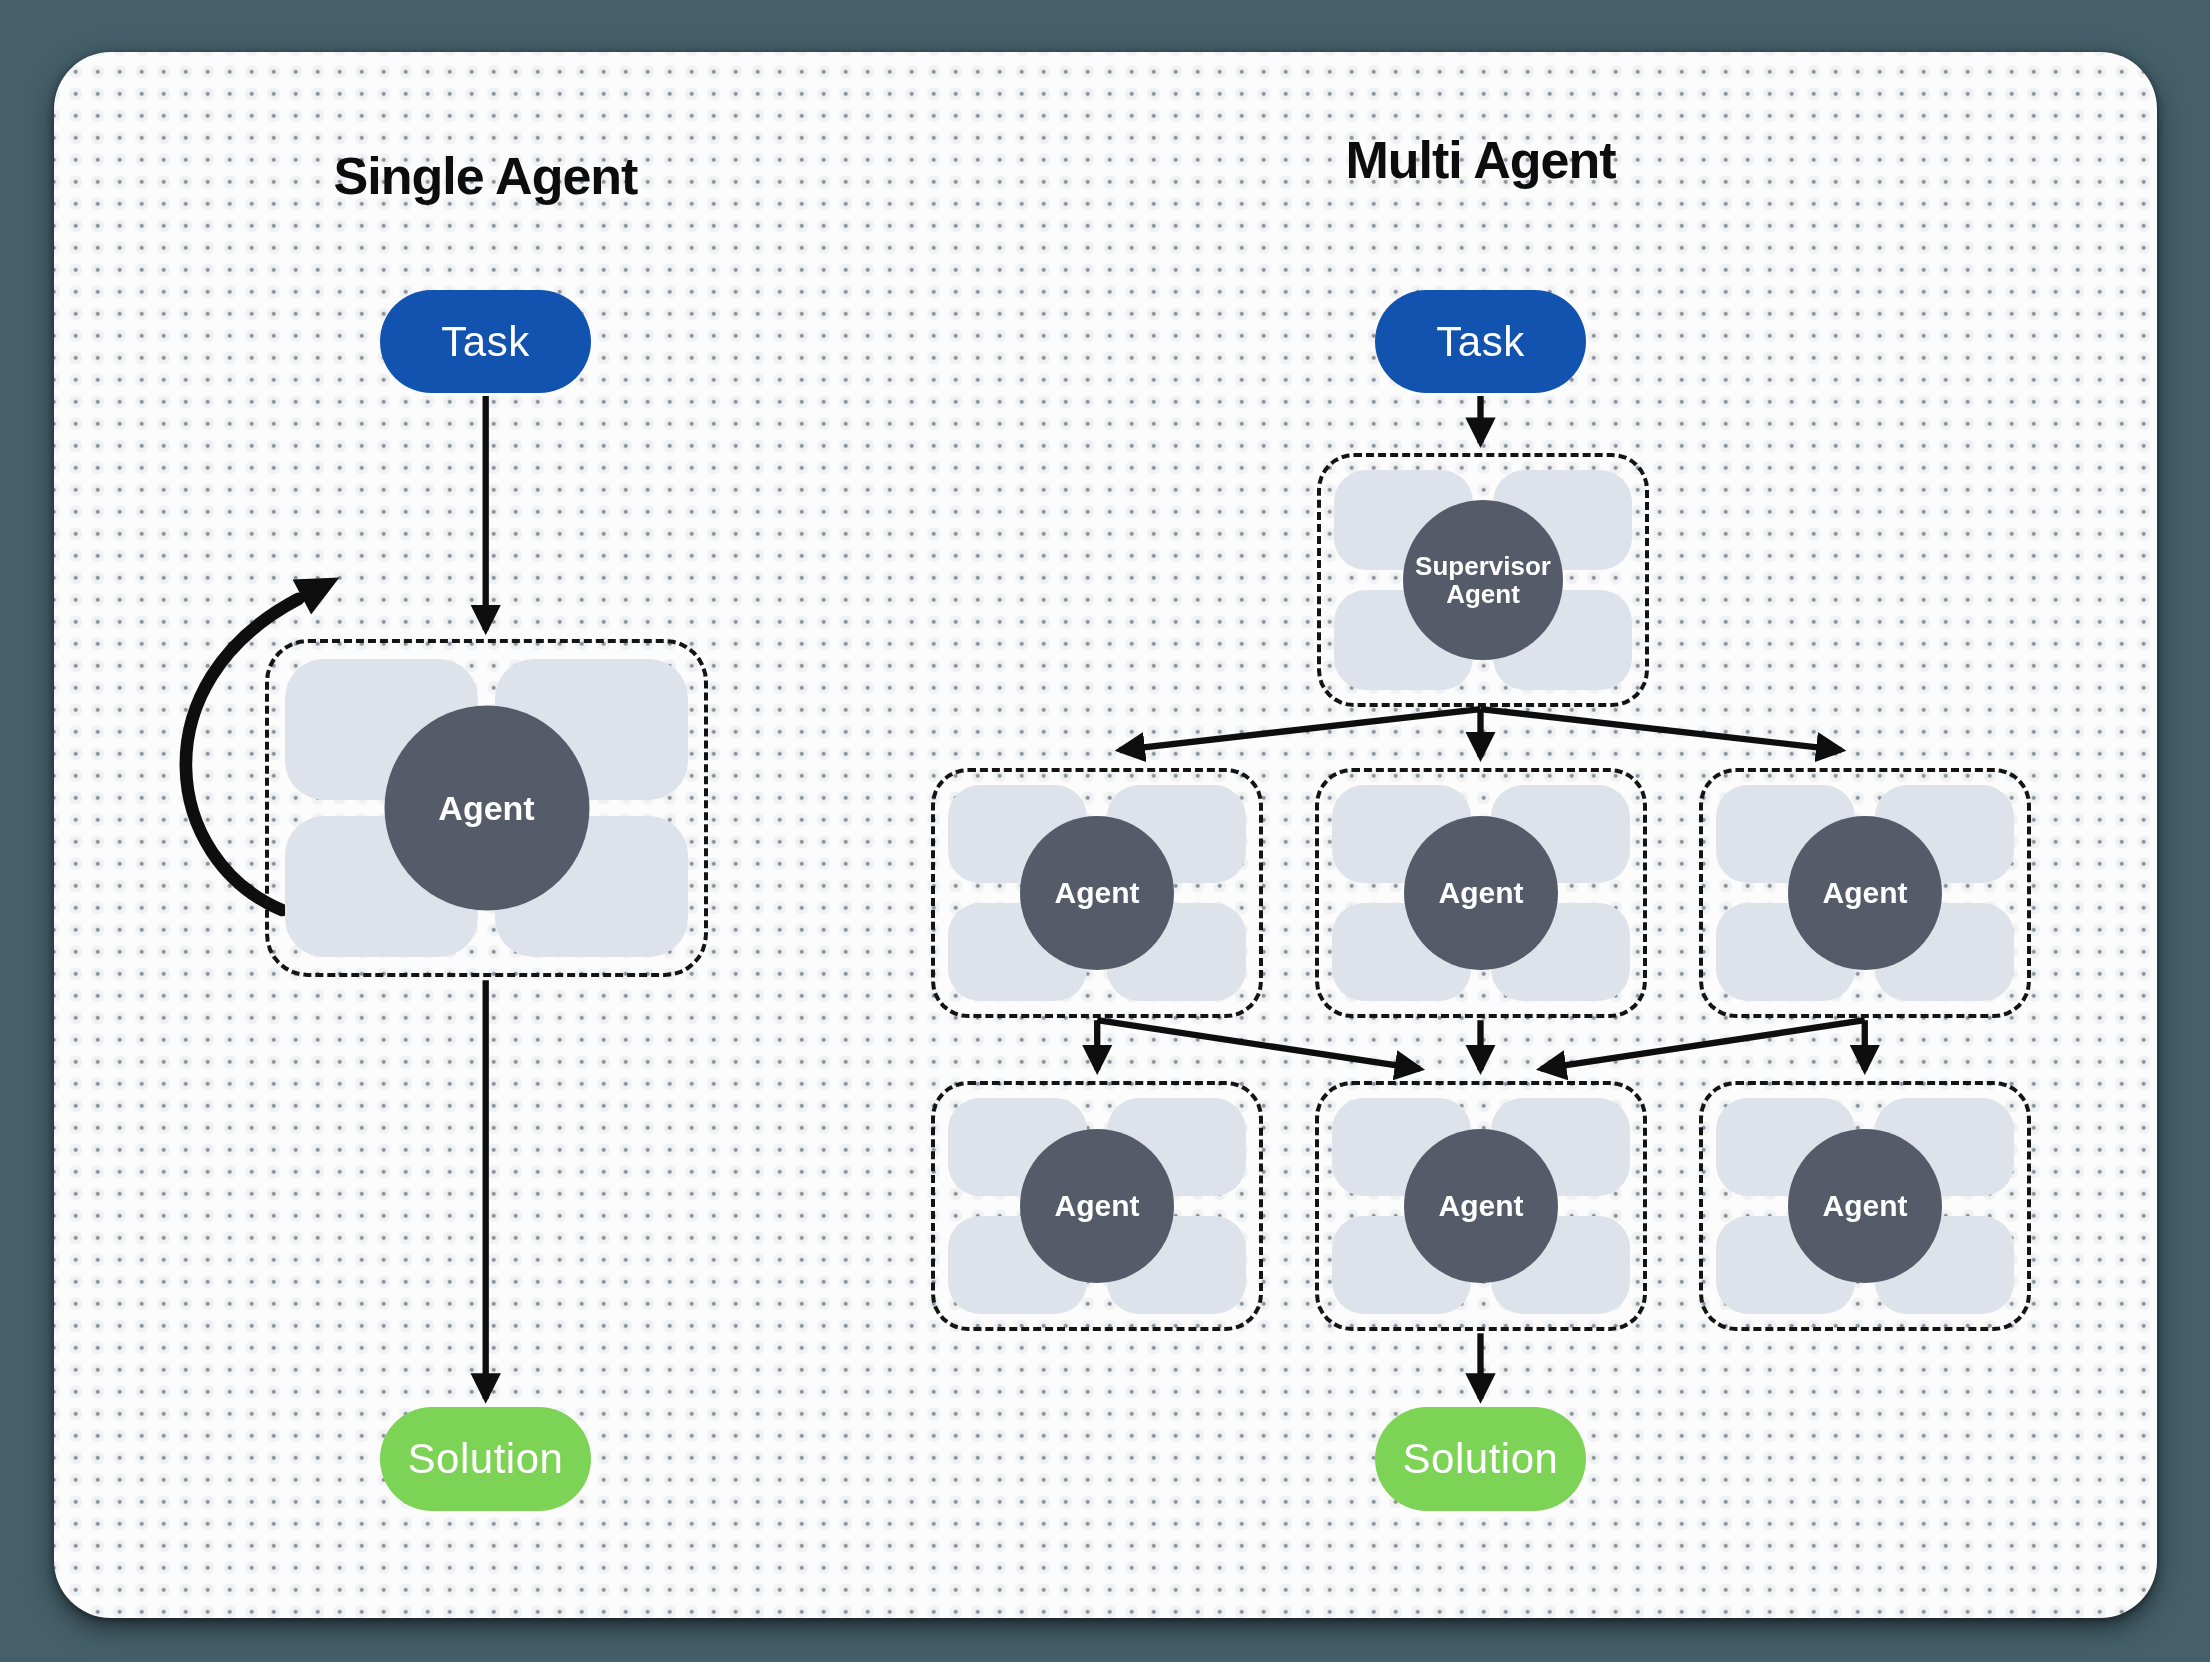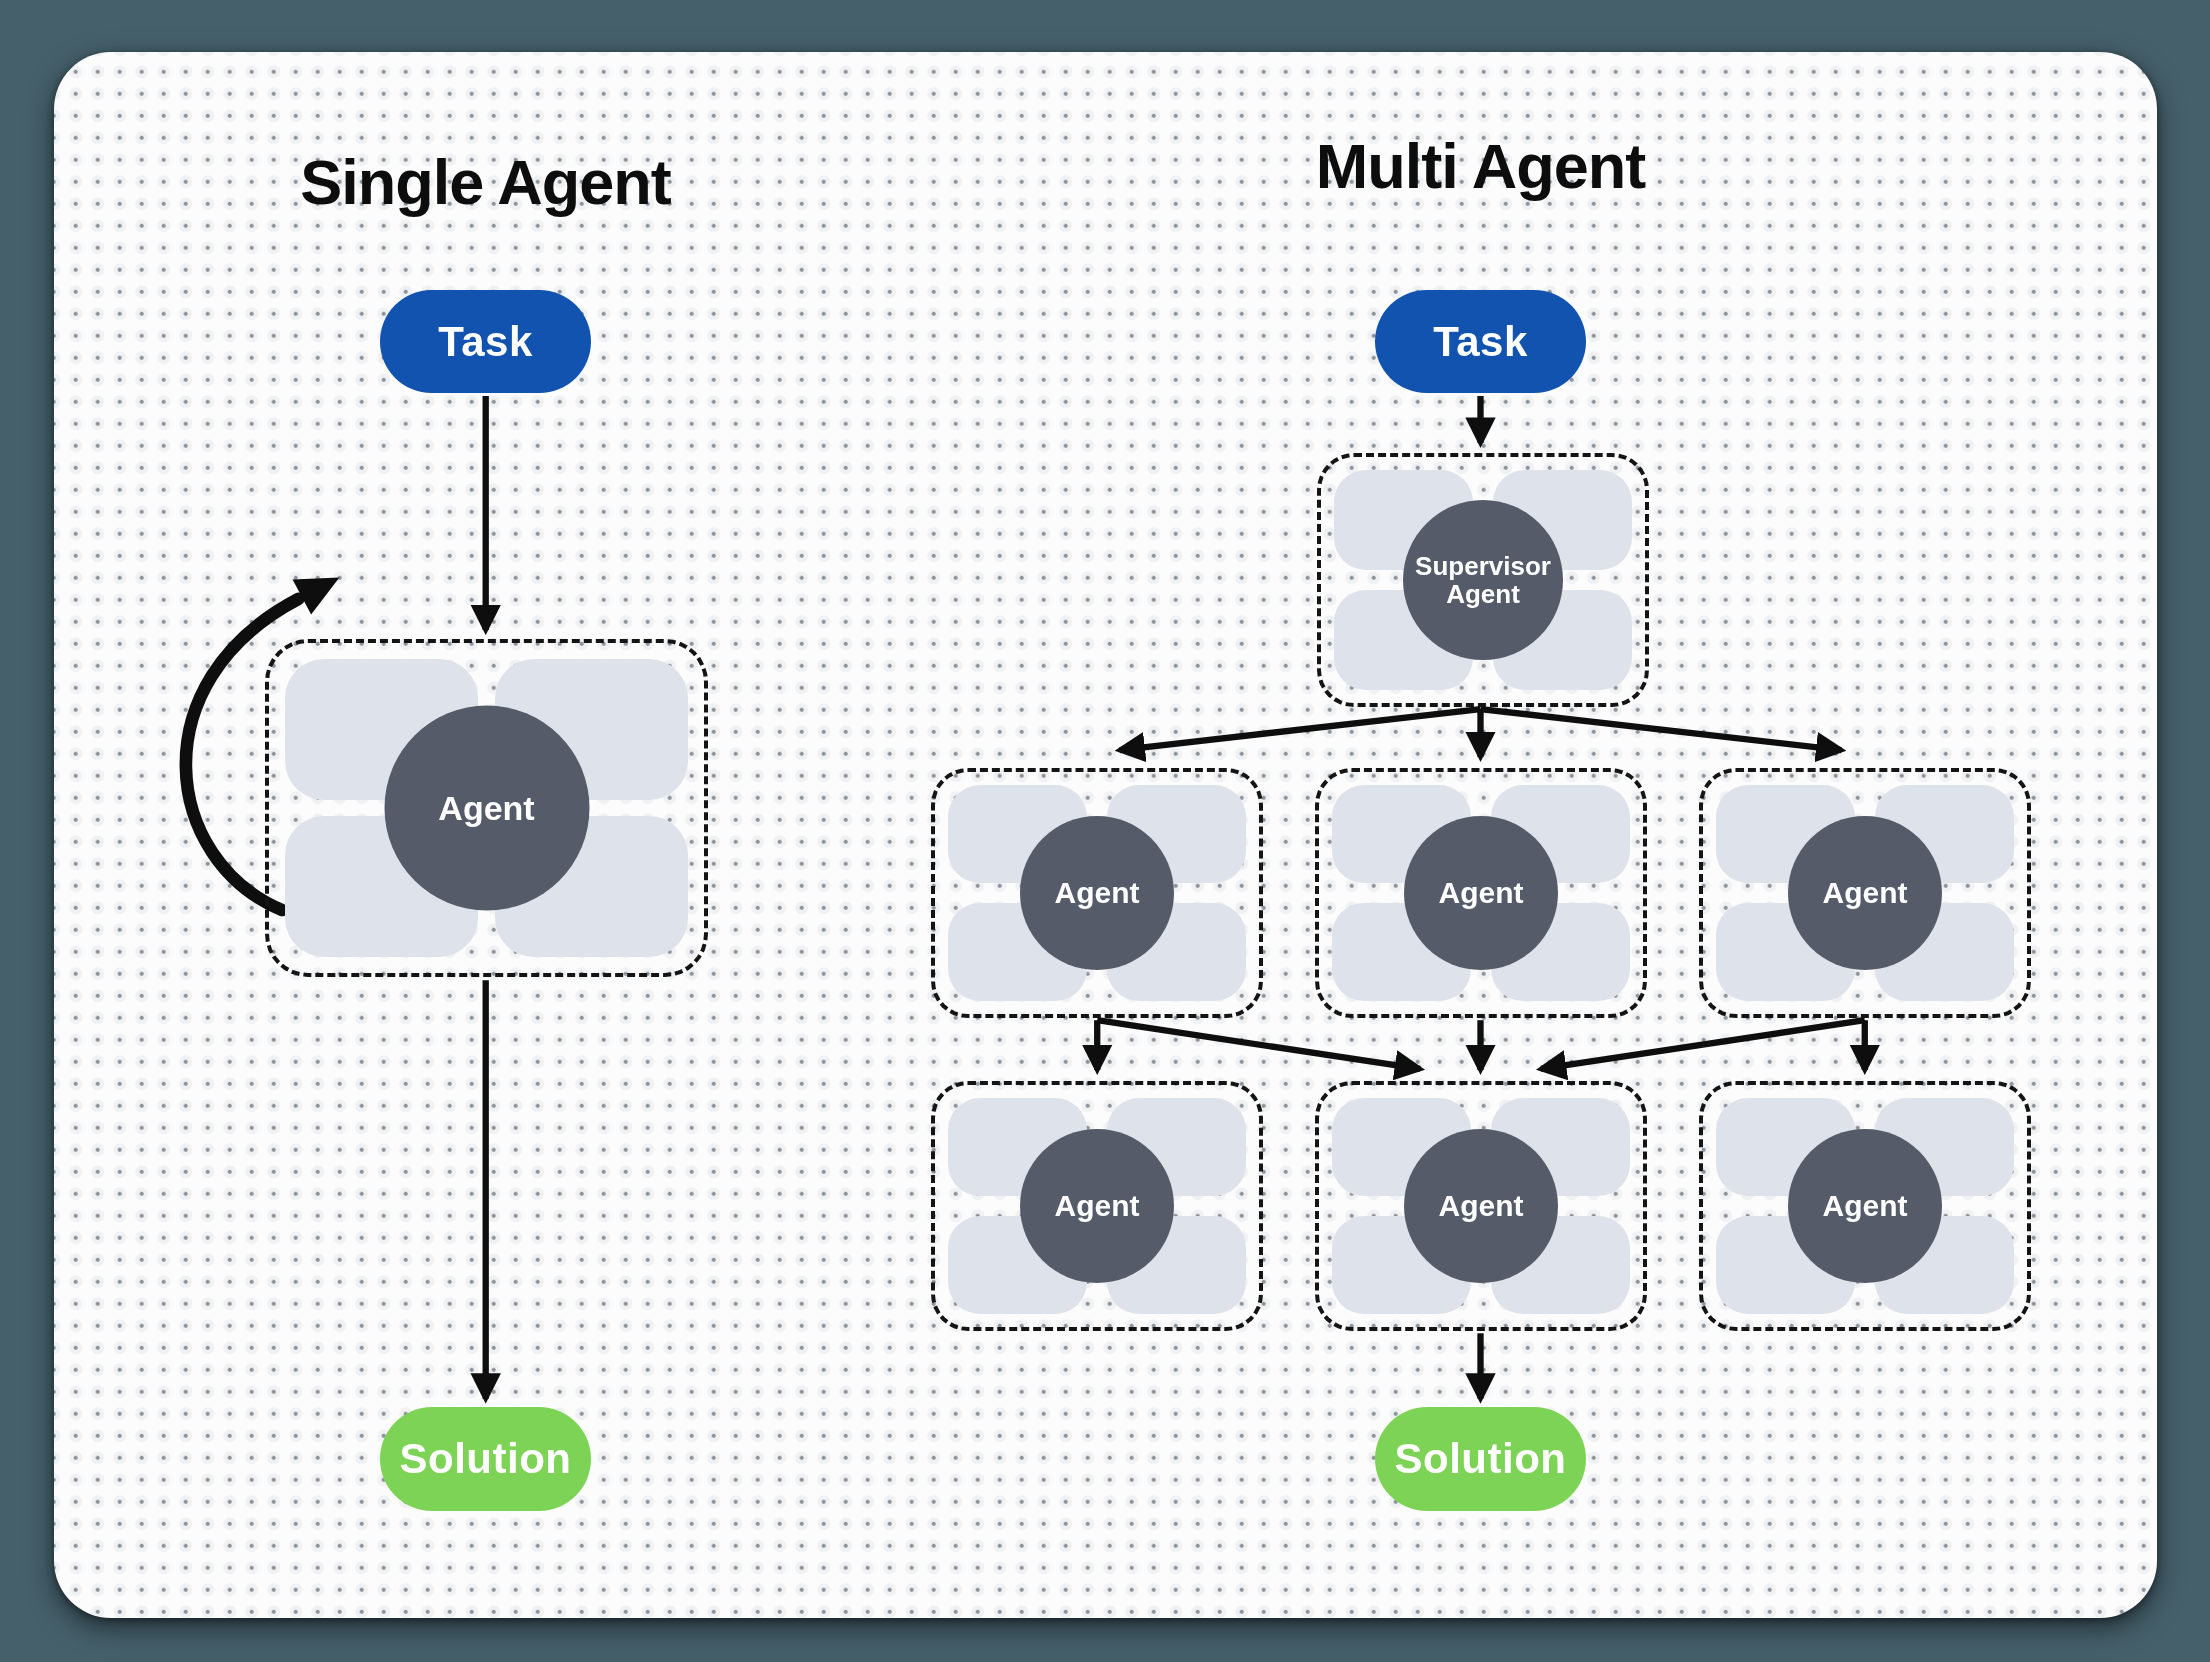--- a/index.html
+++ b/index.html
@@ -15,27 +15,27 @@
     background-color:var(--canvas-bg);
     background-image:
       radial-gradient(circle,#8E939B 1.6px,rgba(142,147,155,0) 2.3px),
       radial-gradient(circle,#EFF1F3 5.9px,rgba(239,241,243,0) 6.8px);
     background-size:22px 22px,22px 22px;
     background-position:10.7px 8.8px,10.7px 8.8px;
     box-shadow:0 9.8px 27px rgba(0,0,0,.5),0 2px 7.8px rgba(0,0,0,.4);
   }
 
   .col-title{
-    position:absolute;width:449px;text-align:center;font-size:63px;font-weight:700;
+    position:absolute;width:449px;text-align:center;font-size:52px;font-weight:700;
     letter-spacing:-1px;color:var(--title);
   }
 
   .pill{
     position:absolute;display:flex;align-items:center;justify-content:center;
-    border-radius:55px;color:var(--label);font-size:42px;font-weight:700;letter-spacing:0.5px;
+    border-radius:55px;color:var(--label);font-size:42px;font-weight:400;letter-spacing:0.5px;
   }
   .pill.blue{background:var(--blue)}
   .pill.green{background:var(--green)}
 
   .abox{
     position:absolute;border:4.9px dashed var(--ink);border-radius:43px;
     display:grid;grid-template-columns:1fr 1fr;grid-template-rows:1fr 1fr;
     padding:15.6px;gap:16.6px;
   }
   .abox.small{border-radius:37px;padding:12.7px;gap:20px}

